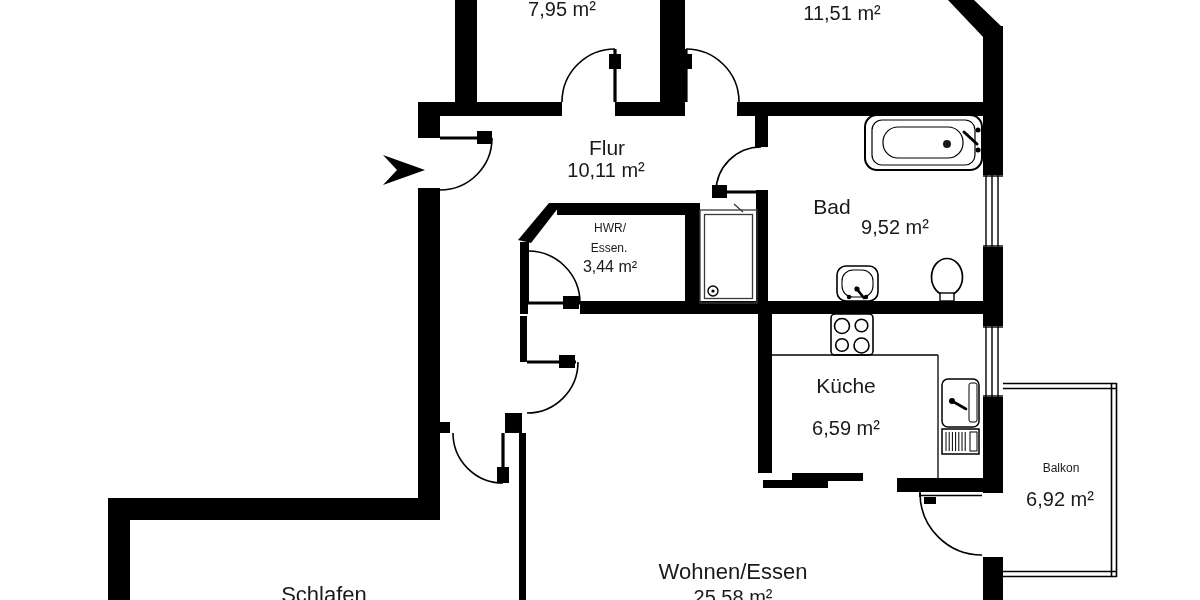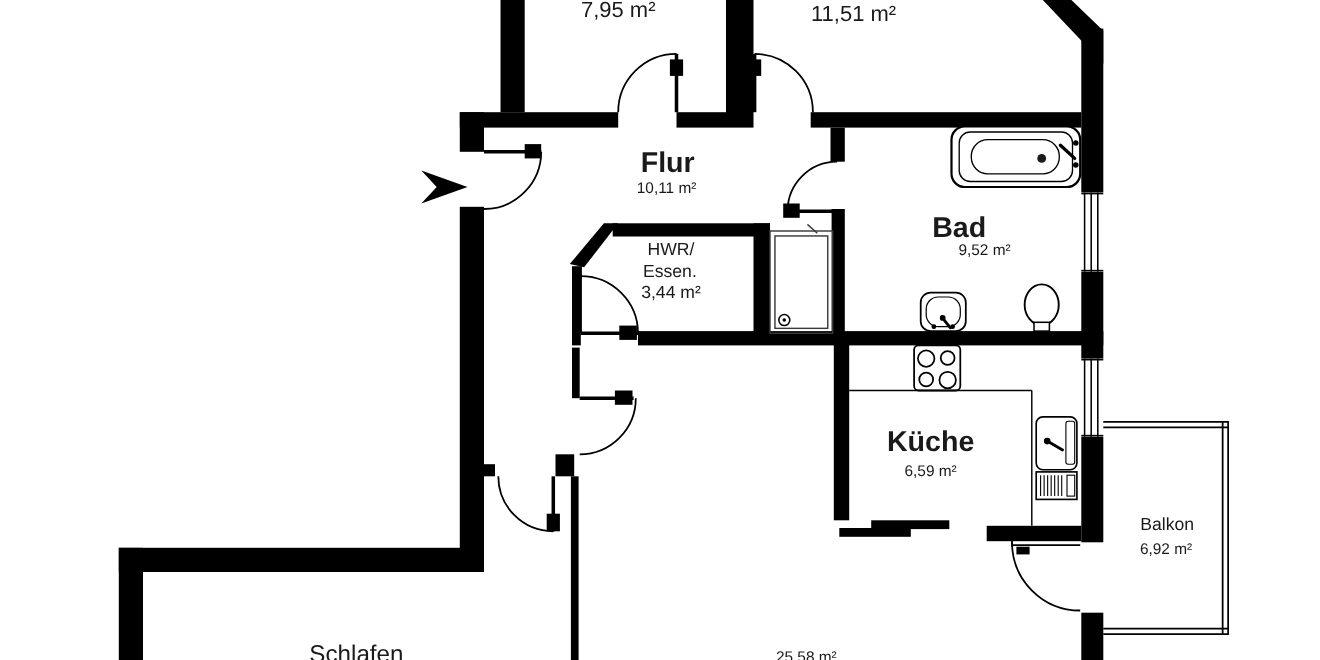--- a/index.html
+++ b/index.html
@@ -1,24 +1,24 @@
 <!DOCTYPE html>
 <html><head>
 <meta charset="utf-8">
 <style>
   html,body{margin:0;padding:0;background:#fff;}
   .stage{position:relative;width:1200px;height:600px;background:#ffffff;overflow:hidden;
          font-family:"Liberation Sans",sans-serif;padding-left:12px;}
   .stage svg{position:absolute;left:0;top:0;}
   .lbl{position:absolute;transform:translate(-50%,-50%);white-space:nowrap;
        color:#1a1a1a;line-height:1;}
-  .lbl-name{font-size:26px;font-weight:bold;}
-  .lbl-name-sm{font-size:16px;text-align:center;}
+  .lbl-name{font-size:21px;}
+  .lbl-name-sm{font-size:12px;text-align:center;}
   .lbl-name-lg{font-size:22px;}
-  .lbl-area{font-size:14px;}
+  .lbl-area{font-size:20px;}
   .lbl-area-lg{font-size:20px;}
   .lbl-area-sm{font-size:16px;text-align:center;}
   .lbl-clipped{font-size:34px;font-weight:bold;color:#000;}
 </style>
 </head>
 <body>
 
 <div class="stage">
 
   <svg width="1200" height="600" viewBox="0 0 1200 600">
@@ -202,36 +202,37 @@
         <line x1="955.6" y1="432" x2="955.6" y2="451"></line>
         <line x1="958.8" y1="432" x2="958.8" y2="451"></line>
         <line x1="962" y1="432" x2="962" y2="451"></line>
         <line x1="965.2" y1="432" x2="965.2" y2="451"></line>
       </g>
       <rect x="970" y="432" width="7" height="19" stroke-width="1"></rect>
     </g>
   </svg>
 
   <div class="lbl lbl-area-lg" style="left:562px;top:9px">7,95 m²</div>
-  <div class="lbl lbl-area-lg" style="left:776px;top:13px">11,51 m²</div>
+  <div class="lbl lbl-area-lg" style="left:842px;top:13px">11,51 m²</div>
 
   <div class="lbl lbl-name" style="left:607px;top:147px">Flur</div>
   <div class="lbl lbl-area" style="left:606px;top:170px">10,11 m²</div>
 
   <div class="lbl lbl-name-sm" style="left:610px;top:228px">HWR/</div>
   <div class="lbl lbl-name-sm" style="left:609px;top:248px">Essen.</div>
   <div class="lbl lbl-area-sm" style="left:610px;top:267px">3,44 m²</div>
 
-  <div class="lbl lbl-name" style="left:872px;top:206px">Bad</div>
+  <div class="lbl lbl-name" style="left:832px;top:206px">Bad</div>
   <div class="lbl lbl-area" style="left:895px;top:227px">9,52 m²</div>
 
-  <div class="lbl lbl-name" style="left:846px;top:401px">Küche</div>
+  <div class="lbl lbl-name" style="left:846px;top:385px">Küche</div>
   <div class="lbl lbl-area" style="left:846px;top:428px">6,59 m²</div>
 
-  <div class="lbl lbl-name-sm" style="left:1061px;top:478px">Balkon</div>
+  <div class="lbl lbl-name-sm" style="left:1061px;top:468px">Balkon</div>
   <div class="lbl lbl-area" style="left:1060px;top:499px">6,92 m²</div>
 
   <div class="lbl lbl-name-lg" style="left:324px;top:595px">Schlafen</div>
 
+  <div class="lbl lbl-name-lg" style="left:733px;top:572px">Wohnen/Essen</div>
   <div class="lbl lbl-area" style="left:733px;top:597px">25,58 m²</div>
 
   <div class="lbl lbl-clipped" style="left:1066px;top:613px">M</div>
 </div>
 
 </body></html>

